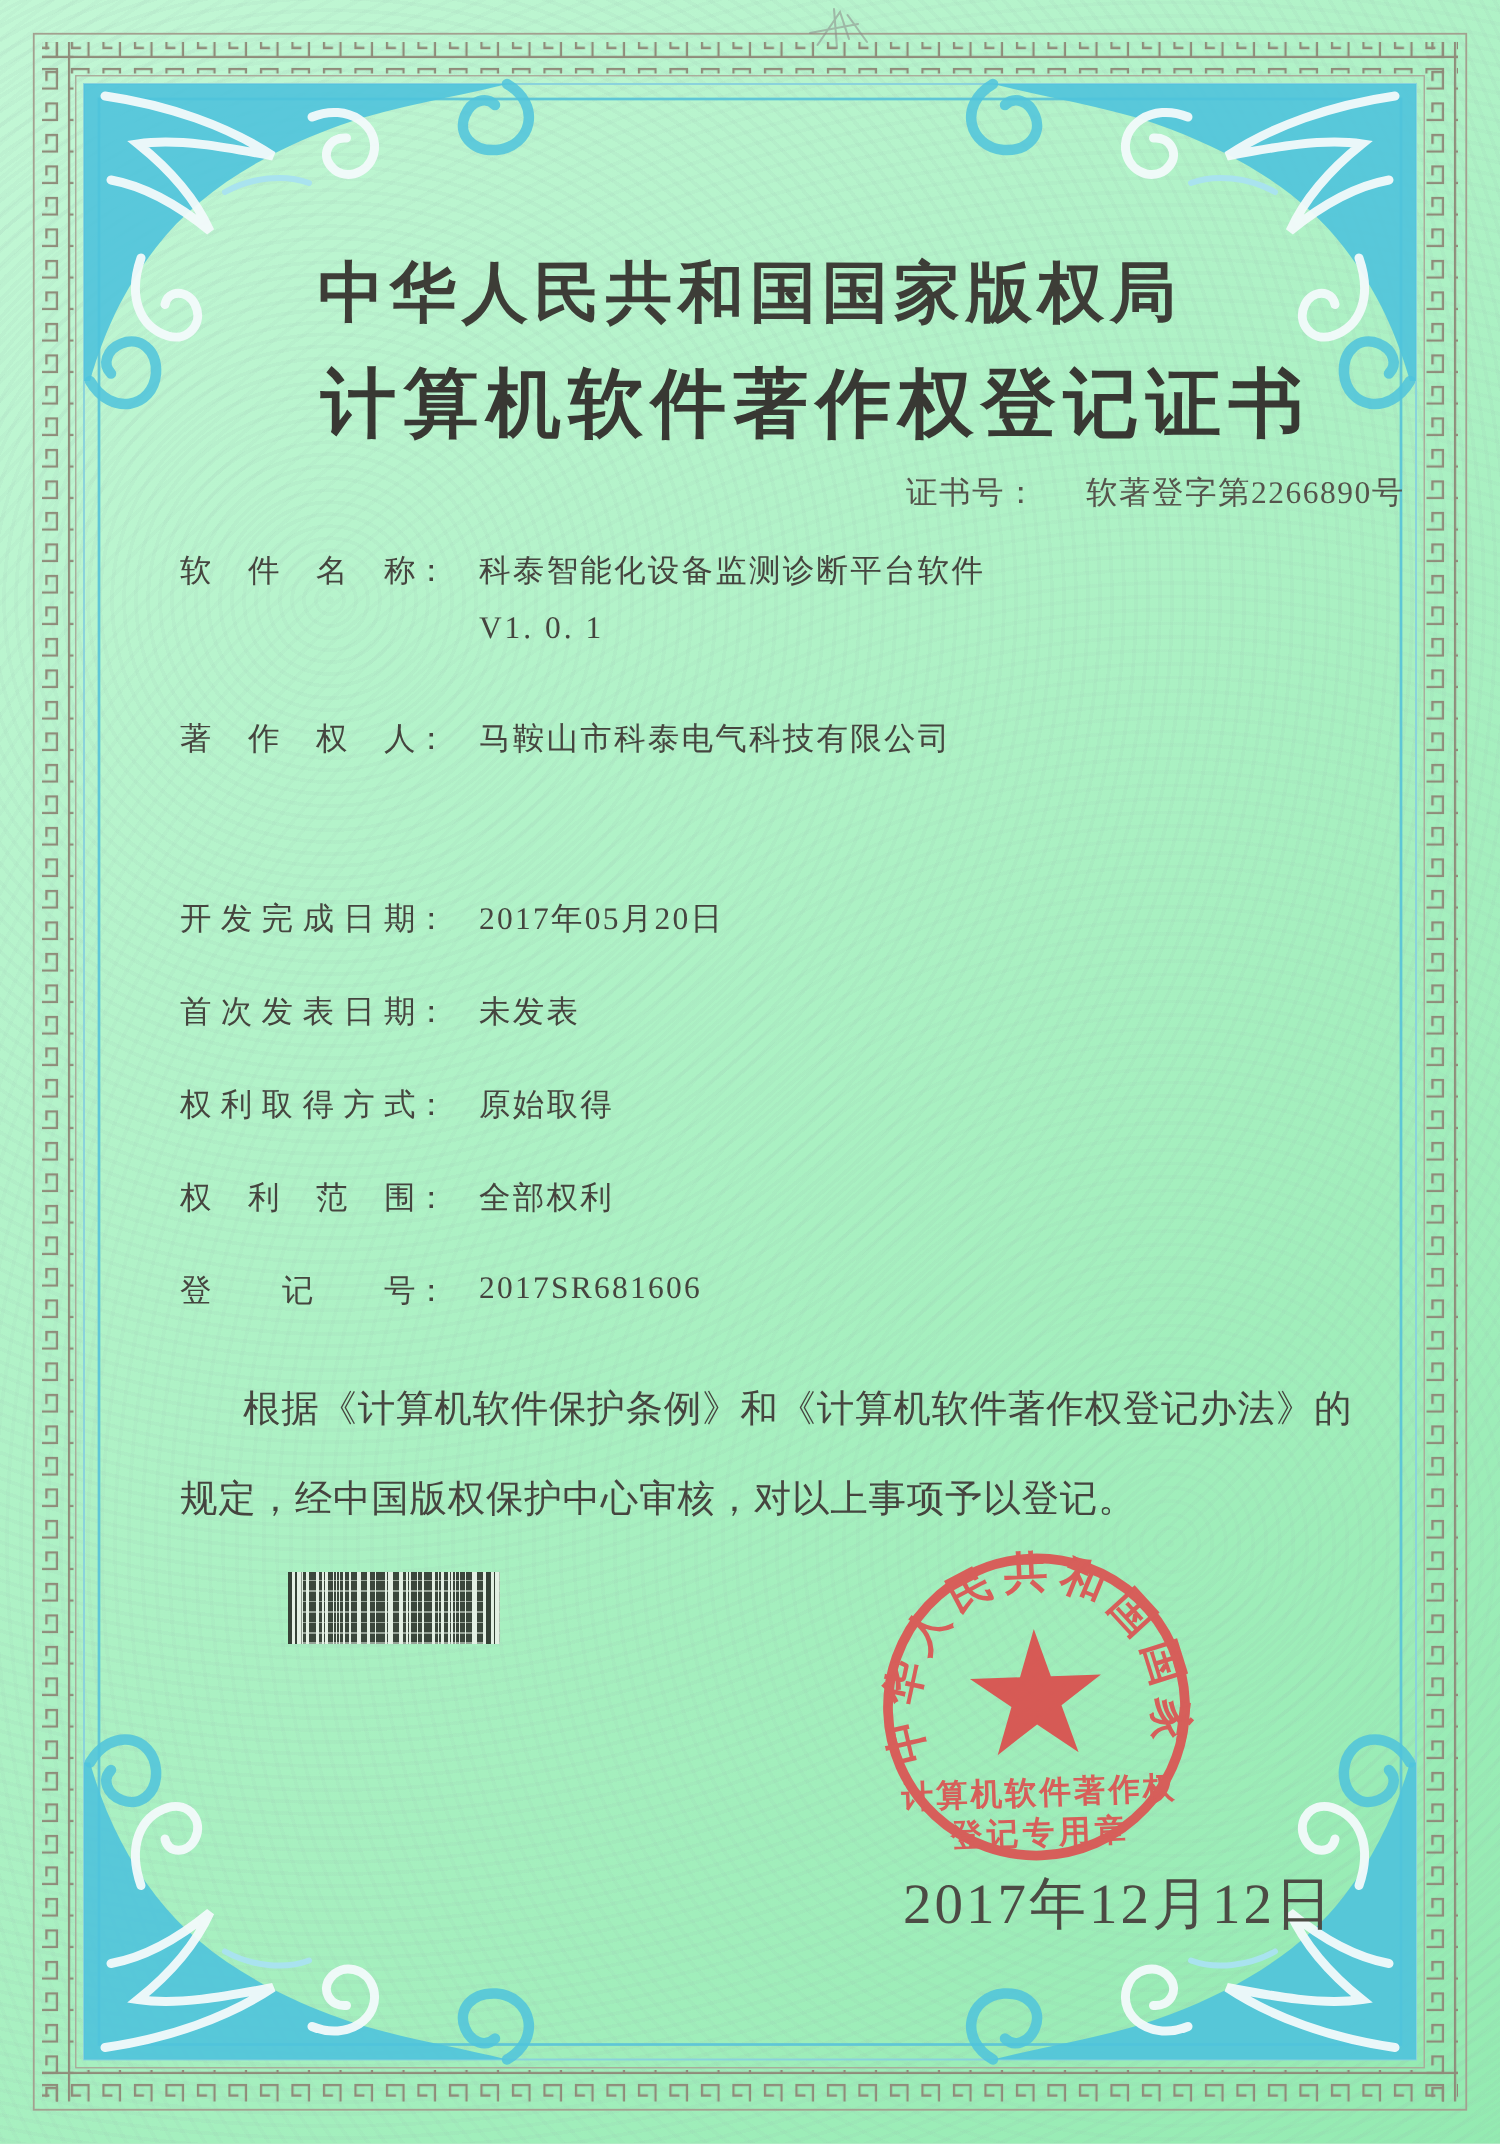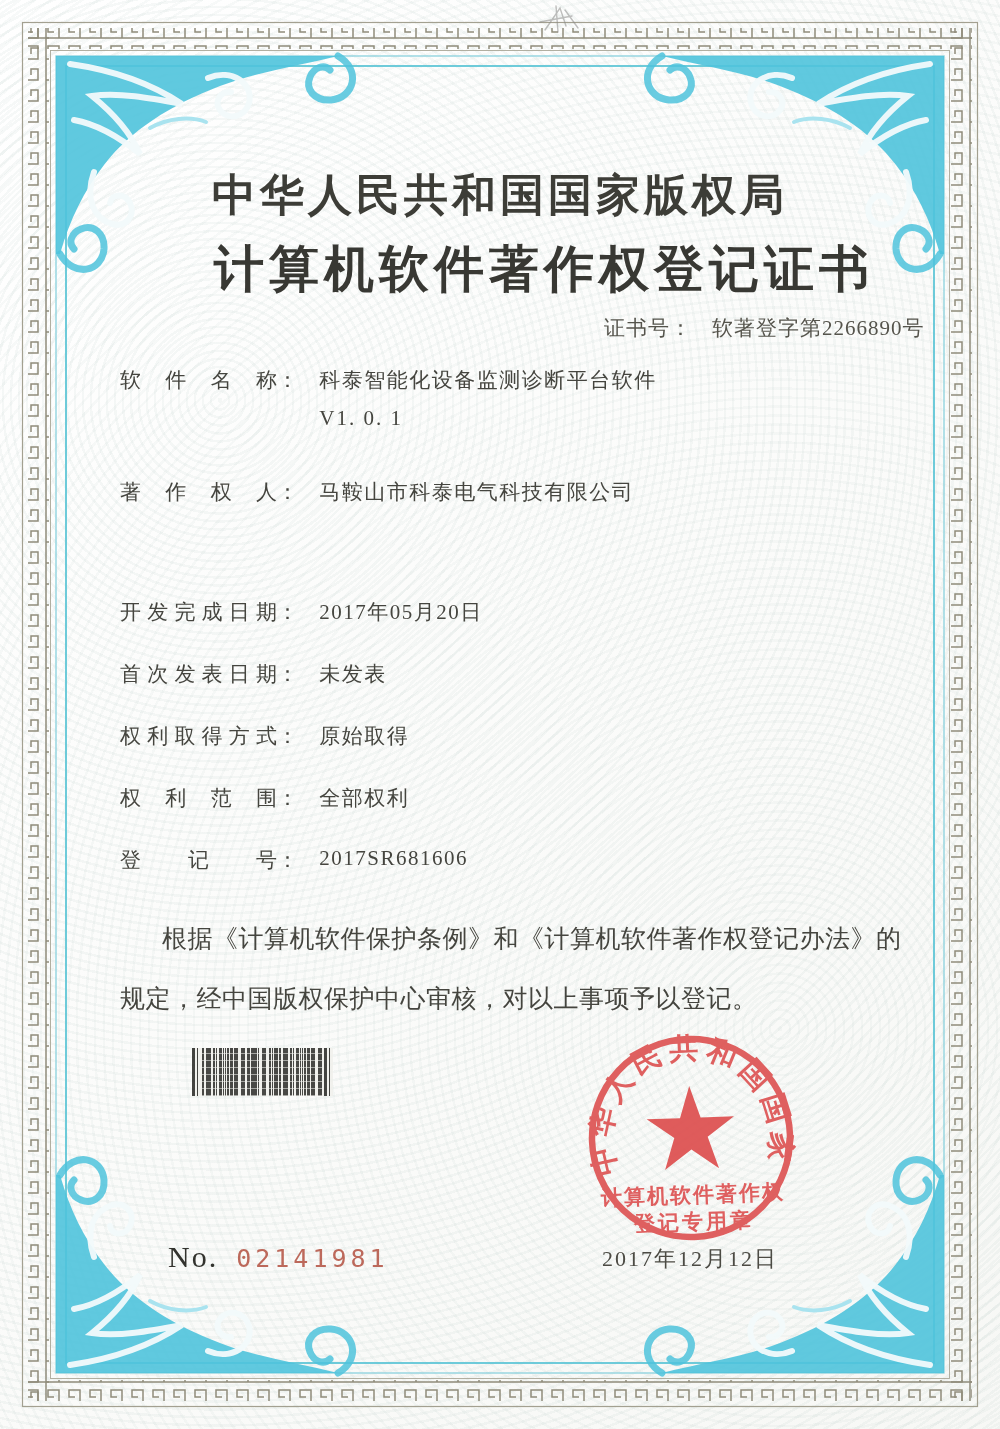--- a/index.html
+++ b/index.html
@@ -3,21 +3,21 @@
 <meta charset="utf-8">
 <style>
   html,body{margin:0;padding:0;}
   body{
     width:1000px;height:1429px;
     font-family:"Liberation Serif","DejaVu Serif",serif;
     background:#ecedE6;
   }
   .page{
     position:relative;width:1000px;height:1429px;overflow:hidden;
-    background:#ffffff;
+    background:#86efac;
   }
   
   .texture{
     position:absolute;inset:0;z-index:0;pointer-events:none;
     background-image:
       repeating-radial-gradient(circle at 22% 28%, rgba(150,178,172,0.085) 0 2.5px, rgba(255,255,255,0) 2.5px 8px),
       repeating-radial-gradient(circle at 78% 72%, rgba(150,178,172,0.07) 0 2.5px, rgba(255,255,255,0) 2.5px 9px),
       linear-gradient(135deg, rgba(255,255,255,0.5), rgba(210,214,200,0.18));
   }
   .border-svg{position:absolute;inset:0;z-index:1;pointer-events:none;}
@@ -28,21 +28,21 @@
     font-size:44px;font-weight:bold;color:#3d3d37;letter-spacing:4px;
   }
   .cert-title{
     position:absolute;top:236px;left:0;width:100%;text-align:center;
     font-size:50px;font-weight:bold;color:#383833;letter-spacing:5px;margin-left:44px;
   }
   .certno{
     position:absolute;top:314px;left:604px;
     font-size:21px;color:#55544c;letter-spacing:1px;
   }
-  .certno .num{margin-left:20px;}
+  .certno .num{margin-left:32px;}
 
   .field{
     position:absolute;left:120px;
     font-size:21px;color:#45453f;white-space:nowrap;
   }
   .field .lbl{
     display:inline-block;width:157px;
     text-align:justify;text-align-last:justify;
     vertical-align:top;
   }
@@ -69,21 +69,21 @@
     content:"";position:absolute;top:0;bottom:0;width:9px;
     background:repeating-linear-gradient(90deg,#1d1d19 0 3px,#f1f1ec 3px 5px,#1d1d19 5px 6px,#f1f1ec 6px 9px);
   }
   .barcode::before{left:0;}
   .barcode::after{right:0;}
 
   .seal{position:absolute;top:1016px;left:566px;width:250px;height:250px;z-index:3;opacity:0.9;}
 
   .issue-date{
     position:absolute;top:1244px;left:602px;z-index:4;
-    font-size:22px;color:#4c4b44;letter-spacing:2px;
+    font-size:38px;color:#4c4b44;letter-spacing:2px;
   }
   .serial{position:absolute;top:1240px;left:168px;z-index:2;white-space:nowrap;}
   .serial .prefix{font-size:30px;color:#33332e;letter-spacing:2px;}
   .serial .number{
     font-family:"DejaVu Sans Mono","Liberation Mono",monospace;
     font-size:25px;color:#b75a4b;letter-spacing:4px;margin-left:18px;
     opacity:0.9;
   }
 </style>
 </head>
@@ -200,17 +200,14 @@
         <text font-size="29" fill="#dd5050" font-weight="bold" style="letter-spacing:6px" font-family="Liberation Serif, DejaVu Serif, serif">
           <textPath href="#ringpath" startOffset="2">中华人民共和国国家版权局</textPath>
         </text>
         <text x="125" y="186" text-anchor="middle" font-size="21" fill="#dd5050" font-weight="bold" style="letter-spacing:2px" font-family="Liberation Serif, DejaVu Serif, serif">计算机软件著作权</text>
         <text x="125" y="213" text-anchor="middle" font-size="21" fill="#dd5050" font-weight="bold" style="letter-spacing:3px" font-family="Liberation Serif, DejaVu Serif, serif">登记专用章</text>
       </g>
     </svg>
 
     <div class="issue-date">2017年12月12日</div>
 
-    <div class="serial">
-      <span class="prefix">No.</span><span class="number">02141981</span>
-    </div>
   </div>
 </div>
 
 </body></html>

